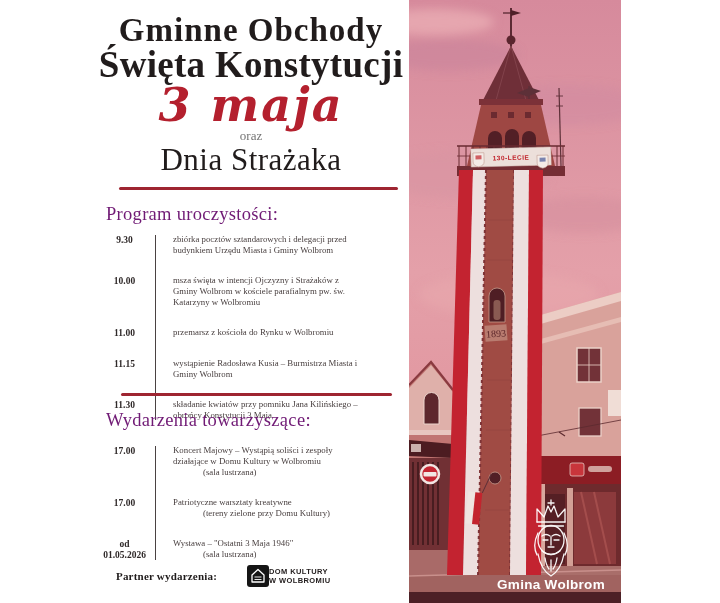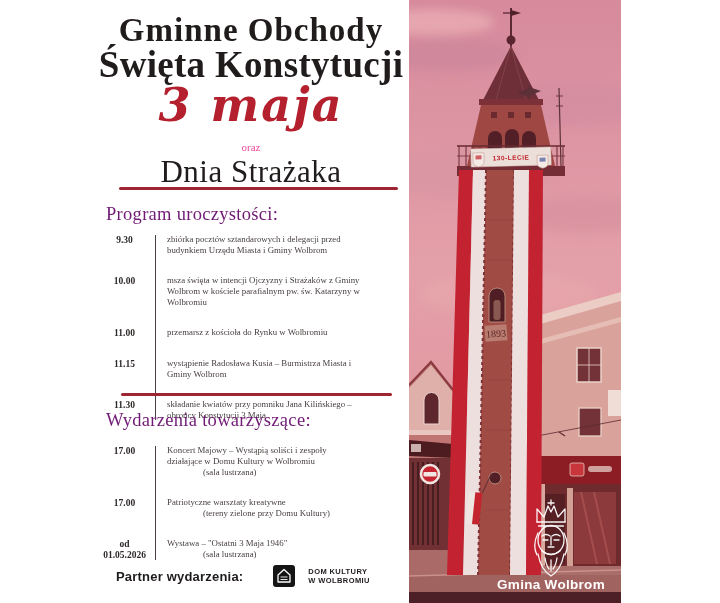--- a/index.html
+++ b/index.html
@@ -8,48 +8,48 @@
     overflow:hidden; font-family:"Liberation Serif", serif;
   }
   .poster { position:absolute; inset:0; }
 
   
   .title-block { position:absolute; left:90px; top:13px; width:322px; text-align:center; color:#211c1c; }
   .title-line1 { font-size:33px; font-weight:bold; line-height:35px; letter-spacing:1px; }
   .title-line2 { font-size:37px; font-weight:bold; line-height:33px; letter-spacing:.3px; }
   .title-accent { font-size:46px; line-height:47px; font-style:italic; font-weight:bold;
                   font-family:"DejaVu Serif", serif; color:#b4202e; letter-spacing:2px; margin-top:1px; }
-  .title-oraz { font-size:11px; line-height:13px; color:#ec4899; margin-top:12px; }
+  .title-oraz { font-size:13px; line-height:13px; color:#737373; margin-top:0px; }
   .title-line3 { font-size:31px; font-weight:normal; line-height:34px; letter-spacing:.5px; margin-top:1px; }
 
   .divider { position:absolute; height:3px; background:#9e2531; border-radius:2px; }
   .divider-1 { left:119px; top:187px; width:279px; }
   .divider-2 { left:121px; top:393px; width:271px; }
 
   .section-heading { position:absolute; left:106px; font-size:18.5px; font-weight:normal;
                      color:#701a75; letter-spacing:.3px; }
   .heading-program { top:204px; }
   .heading-events  { top:410px; }
 
   
   .schedule { position:absolute; left:97px; width:266px; display:flex; flex-direction:column; row-gap:10px;gap:19px; }
   .schedule-1 { top:234px; }
   .schedule-2 { top:445px; }
   .schedule .vline { position:absolute; left:58px; top:1px; bottom:1px; width:1px; background:#4a4242; }
   .sched-row { display:grid; grid-template-columns:55px 1fr; column-gap:15px; }
   .sched-time { font-size:9.5px; font-weight:bold; color:#2f2929; text-align:center; line-height:11px; padding-top:1px; }
-  .sched-desc { font-size:8.8px; color:#473e3e; line-height:11px; }
+  .sched-desc { font-size:8.8px; color:#473e3e; line-height:11px;margin-left:6px; }
   .sched-note { font-size:8.8px; color:#473e3e; line-height:11px;margin-left:36px; }
 
   
   .partner-row { position:absolute; left:116px; top:562px; height:28px; display:flex; align-items:center; }
-  .partner-label { font-family:Liberation Sans, sans-serif; font-size:13px; font-weight:bold;
+  .partner-label { font-family:Liberation Serif, serif; font-size:11px; font-weight:bold;
                    color:#1f1b1b; letter-spacing:.2px; }
   .partner-logo { margin-left:30px; width:22px; height:22px; }
-  .partner-name { margin-left:13px; font-family:"Liberation Sans", sans-serif; font-size:7.5px;
+  .partner-name { font-family:"Liberation Sans", sans-serif; font-size:7.5px;
                   font-weight:bold; color:#262121; line-height:9.5px; letter-spacing:.4px; }
 
   
   .photo { position:absolute; left:409px; top:0; width:212px; height:603px; }
 </style>
 </head>
 <body>
 
 <div class="poster">
 

